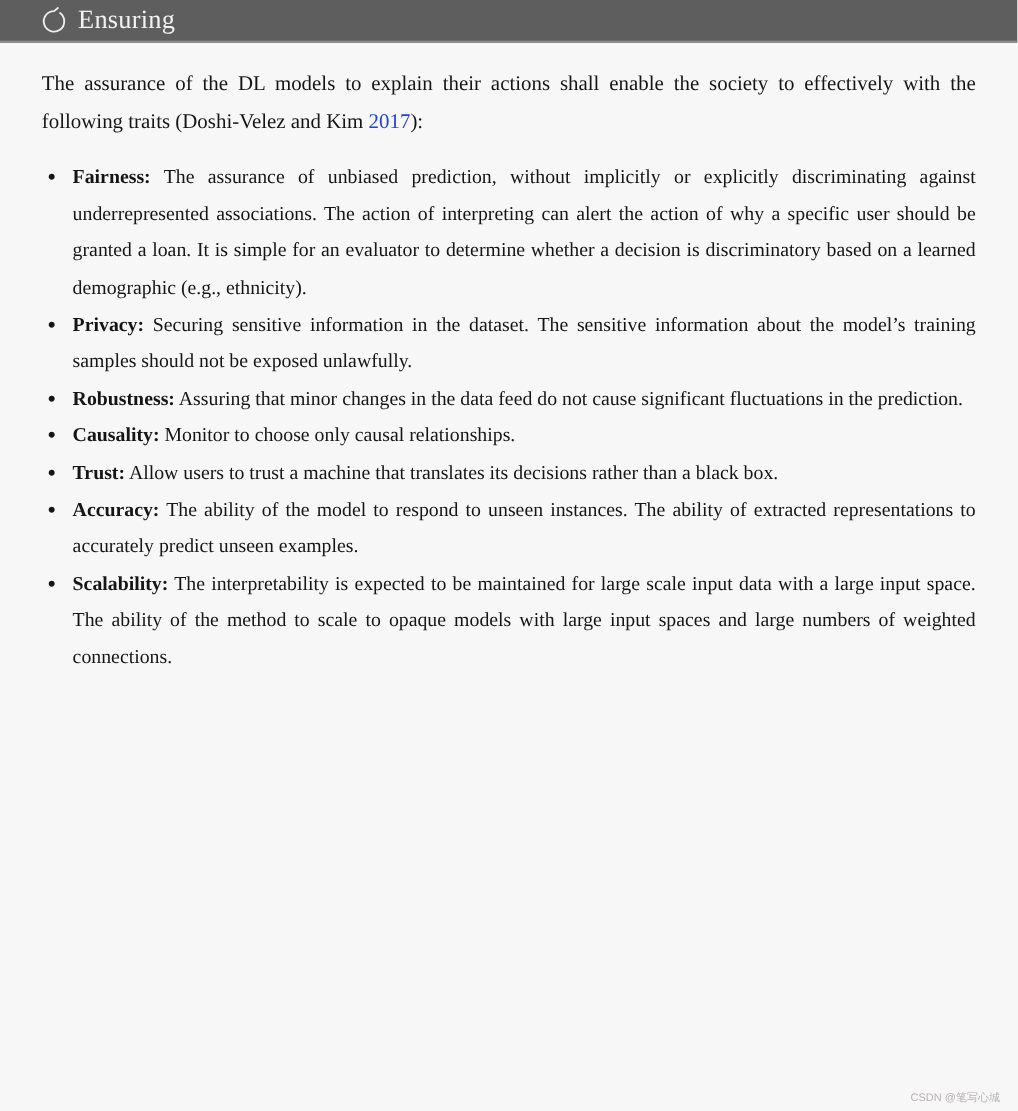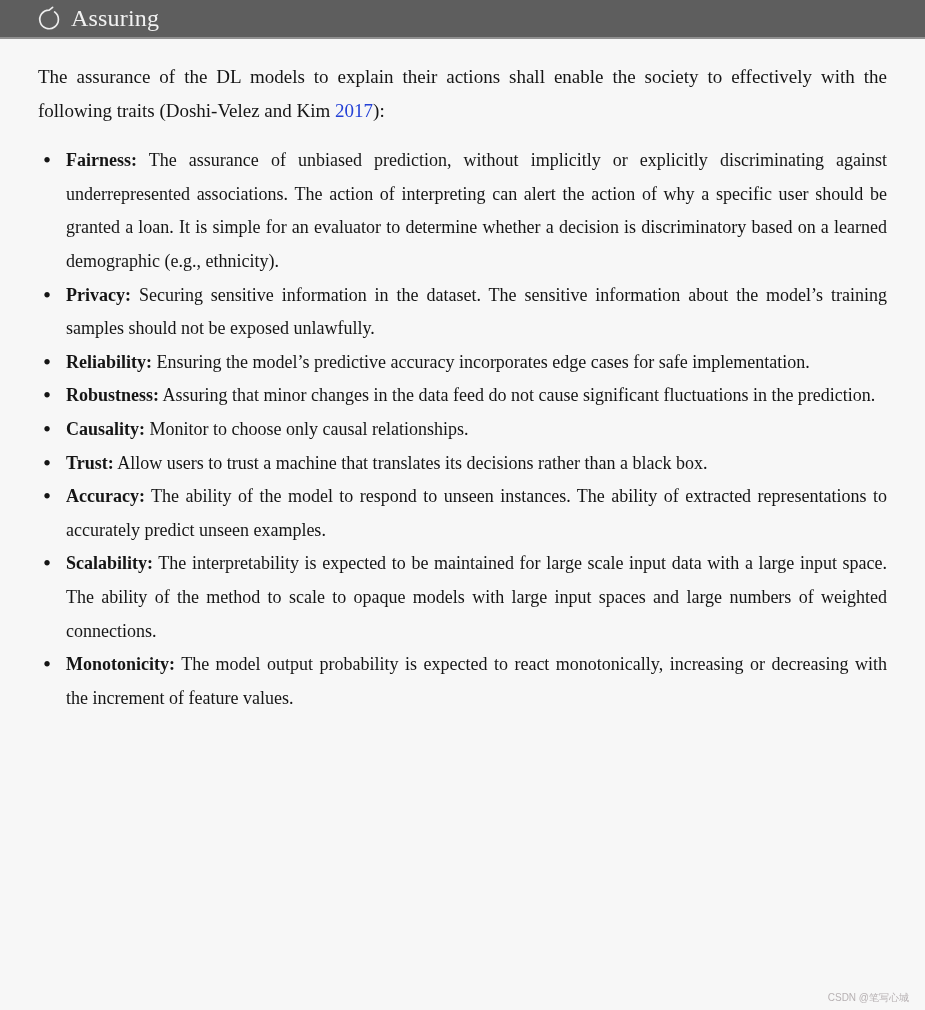--- a/index.html
+++ b/index.html
@@ -92,43 +92,41 @@
 </style>
 </head>
 <body>
 
 <div class="header-bar" style="background: rgb(94, 94, 94);">
   <span class="icon-wrap">
     <svg width="26" height="26" viewBox="0 0 26 26" aria-hidden="true">
       <path d="M13.2 4.1 A 9.3 9.3 0 1 0 18.6 5.9 M13.2 4.1 L16.6 1.3" fill="none" stroke="#ededed" stroke-width="1.7" stroke-linecap="round"></path>
     </svg>
   </span>
-  <span class="header-title" style="color: rgb(242, 242, 242);">Assuring</span>
+  <span class="header-title" style="color: rgb(242, 242, 242);">Ensuring</span>
 </div>
 
 <div class="content">
 
   <p class="intro-paragraph"><span>The assurance of the DL models to explain their actions shall enable the society to effectively with the following traits (Doshi-Velez and Kim </span><span class="citation-link" style="color: rgb(36, 65, 214);">2017</span><span>):</span></p>
 
   <ul class="traits-list">
     <li><span class="trait-term">Fairness:</span><span class="trait-desc"> The assurance of unbiased prediction, without implicitly or explicitly discriminating against underrepresented associations. The action of interpreting can alert the action of why a specific user should be granted a loan. It is simple for an evaluator to determine whether a decision is discriminatory based on a learned demographic (e.g., ethnicity).</span></li>
 
     <li><span class="trait-term">Privacy:</span><span class="trait-desc"> Securing sensitive information in the dataset. The sensitive information about the model’s training samples should not be exposed unlawfully.</span></li>
 
-    <li><span class="trait-term">Reliability:</span><span class="trait-desc"> Ensuring the model’s predictive accuracy incorporates edge cases for safe implementation.</span></li>
 
     <li><span class="trait-term">Robustness:</span><span class="trait-desc"> Assuring that minor changes in the data feed do not cause significant fluctuations in the prediction.</span></li>
 
     <li><span class="trait-term">Causality:</span><span class="trait-desc"> Monitor to choose only causal relationships.</span></li>
 
     <li><span class="trait-term">Trust:</span><span class="trait-desc"> Allow users to trust a machine that translates its decisions rather than a black box.</span></li>
 
     <li><span class="trait-term">Accuracy:</span><span class="trait-desc"> The ability of the model to respond to unseen instances. The ability of extracted representations to accurately predict unseen examples.</span></li>
 
 
     <li><span class="trait-term">Scalability:</span><span class="trait-desc"> The interpretability is expected to be maintained for large scale input data with a large input space. The ability of the method to scale to opaque models with large input spaces and large numbers of weighted connections.</span></li>
 
-    <li><span class="trait-term">Monotonicity:</span><span class="trait-desc"> The model output probability is expected to react monotonically, increasing or decreasing with the increment of feature values.</span></li>
   </ul>
 
 </div>
 
 <div class="watermark" style="color: rgb(183, 177, 179);">CSDN @笔写心城</div>
 
 </body></html>

